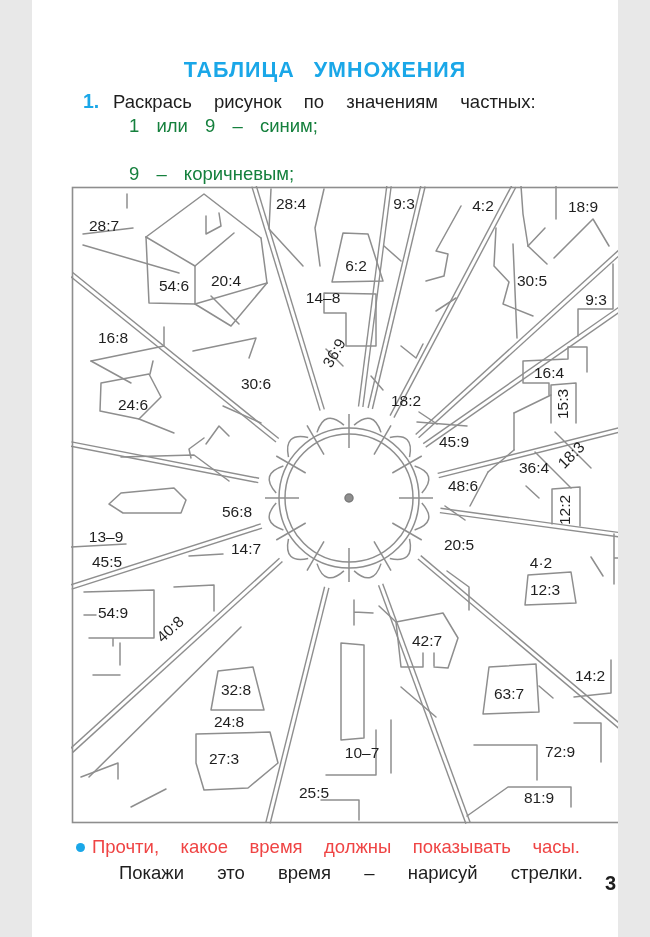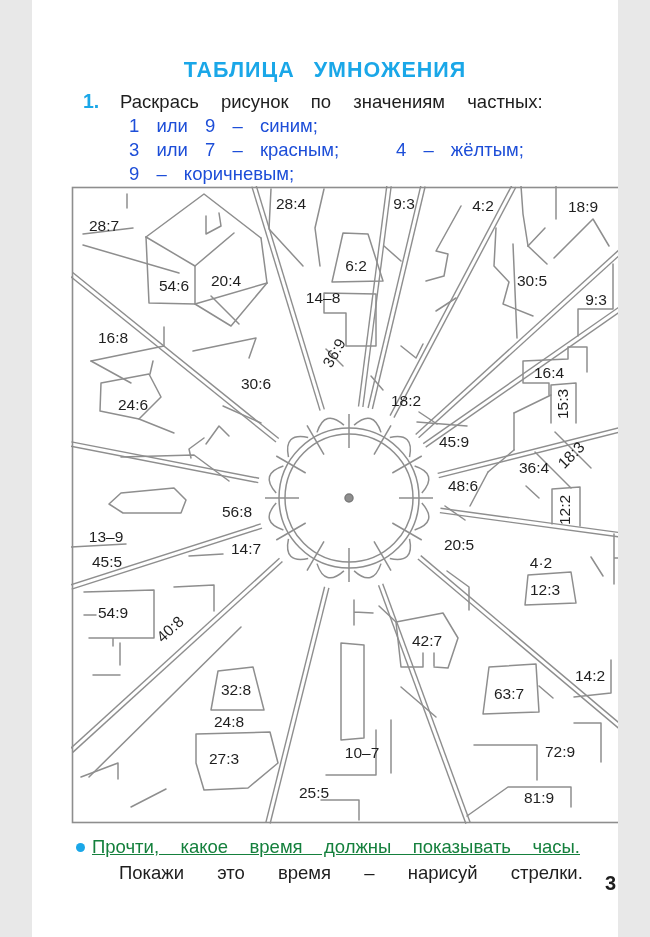--- a/index.html
+++ b/index.html
@@ -15,35 +15,35 @@
     position:absolute;left:0;right:0;top:58px;
     text-align:center;
     font-size:21.5px;font-weight:700;
     letter-spacing:1px;word-spacing:12px;
   }
   .ex-marker{
     position:absolute;left:51px;top:90px;
     font-size:19.5px;font-weight:700;
   }
   .ex-instruction{
-    position:absolute;left:88px;top:91px;
+    position:absolute;left:81px;top:91px;
     font-size:18.5px;color:#1e1e1e;
     word-spacing:17px;
   }
   .legend-row{position:absolute;left:0;width:100%;height:24px;}
-  .legend-cell{position:absolute;font-size:18.5px;color:#1d4ed8;word-spacing:12px;white-space:nowrap;}
+  .legend-cell{position:absolute;font-size:18.5px;color:#15803d;word-spacing:12px;white-space:nowrap;}
   .legend-col1{left:97px;}
   .legend-col2{left:364px;}
   .puzzle-wrap{
     position:absolute;left:39px;top:186px;width:573px;height:638px;
   }
   .footer-line1{
     position:absolute;left:60px;right:38px;top:836px;
-    font-size:18.5px;color:#15803d;
-    text-align:justify;text-align-last:justify;text-decoration:underline;
+    font-size:18.5px;color:#ef4444;
+    text-align:justify;text-align-last:justify;
   }
   .footer-line2{
     position:absolute;left:39px;top:862px;
     font-size:18.5px;color:#1e1e1e;
     word-spacing:28px;white-space:nowrap;margin-left:48px;
   }
   .footer-bullet{
     position:absolute;left:44px;top:843px;
     width:9px;height:9px;border-radius:50%;
   }
@@ -57,24 +57,20 @@
 
 <div class="page">
 
   <div class="title" style="color: rgb(26, 167, 232);">ТАБЛИЦА УМНОЖЕНИЯ</div>
 
   <div class="ex-marker" style="color: rgb(26, 167, 232);">1.</div>
   <div class="ex-instruction">Раскрась рисунок по значениям частных:</div>
 
   <div class="legend-row" style="top:115px">
     <span class="legend-cell legend-col1">1 или 9 – синим;</span>
-  </div>
-  <div class="legend-row" style="top:139px">
-    <span class="legend-cell legend-col1">3 или 7 – красным;</span>
-    <span class="legend-cell legend-col2">4 – жёлтым;</span>
   </div>
   <div class="legend-row" style="top:163px">
     <span class="legend-cell legend-col1">9 – коричневым;</span>
   </div>
 
   <div class="puzzle-wrap" id="puzzle"><svg viewBox="0 0 573 638" width="573" height="638">
         <rect x="1.5" y="1.5" width="570" height="635" fill="none" stroke="#8e8e8e" stroke-width="1.6"></rect>
         <g stroke="#8e8e8e" stroke-width="1.5" fill="none" stroke-linejoin="round" stroke-linecap="round">
           <path d="M 56,8 L 56,22"></path>
           <path d="M 12,48 L 62,42"></path>

